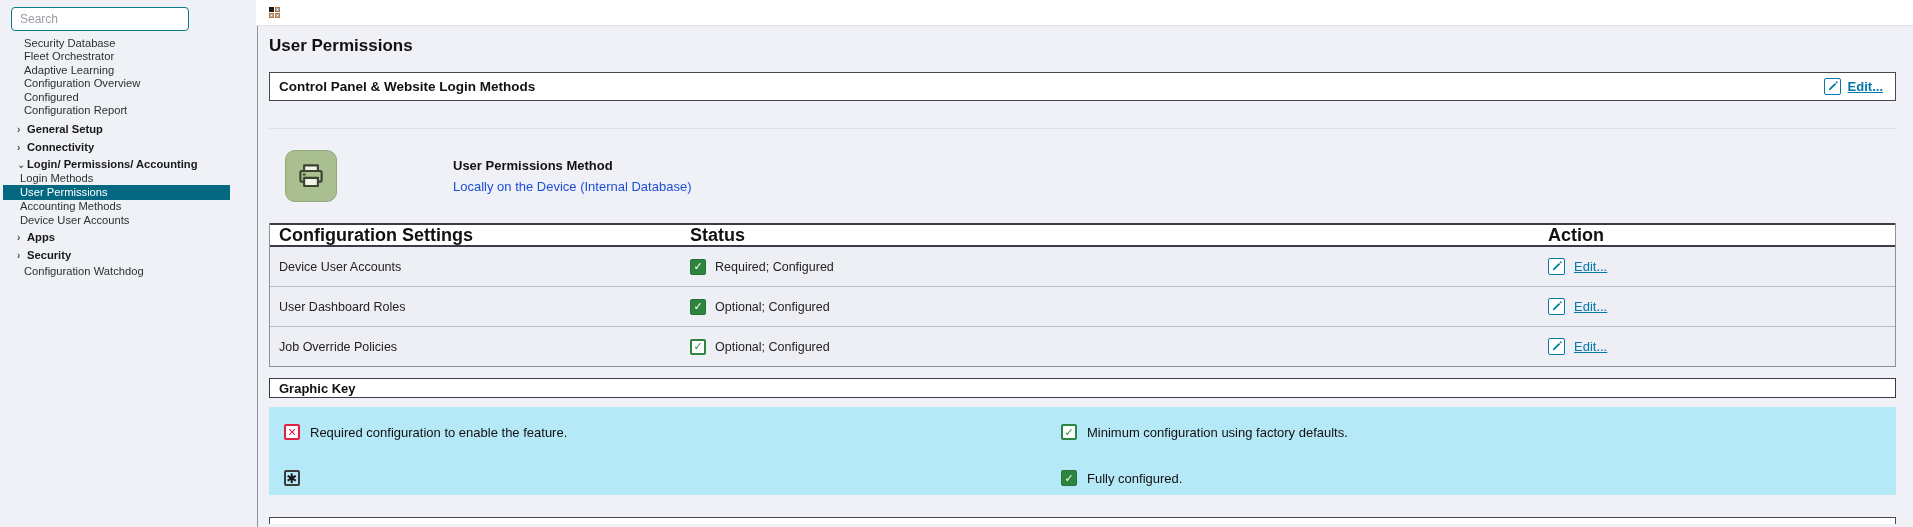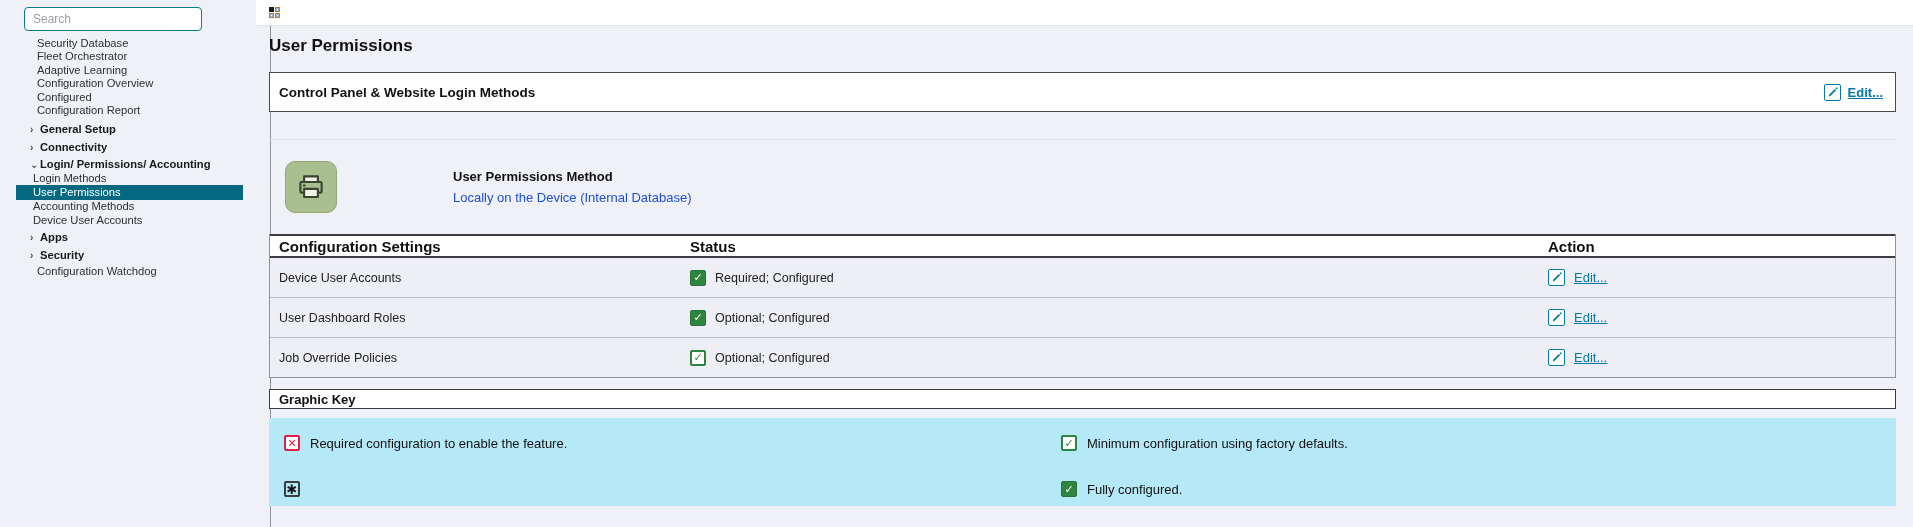--- a/index.html
+++ b/index.html
@@ -1,20 +1,20 @@
 <!DOCTYPE html>
 <html><head>
 <meta charset="utf-8">
 <style>
   * { margin:0; padding:0; box-sizing:border-box; }
   html,body { width:1913px; height:527px; overflow:hidden;
     font-family:"Liberation Sans","DejaVu Sans",sans-serif; background:#eff1f6; color:#1c1c1c; }
 
   
-  .sidebar { position:absolute; left:16px; top:0; width:255px; height:527px;
+  .sidebar { position:absolute; left:3px; top:0; width:255px; height:527px;
     background:#eff1f6; border-right:1px solid #8f929b; }
   .search-box { margin:7px 0 0 8px; width:178px; height:24px; background:#fff;
     border:1px solid #0b7c8e; border-radius:4px; padding:0 8px; font-size:12px; color:#333;
     font-family:"Liberation Sans","DejaVu Sans",sans-serif; }
   .search-box::placeholder { color:#9a9da5; }
   .nav { margin-top:6px; list-style:none; }
   .nav-item { font-size:11.2px; line-height:13.4px; color:#2d2f33; cursor:pointer; white-space:nowrap; }
   .nav-link { padding-left:21px; }
   .nav-group { padding-left:14px; font-weight:bold; color:#17181a; display:flex; gap:3px; margin-top:4px; }
   .nav-sub  { padding-left:17px; }
@@ -26,40 +26,40 @@
   .main { position:absolute; left:256px; top:0; width:1657px; height:527px; }
   .topbar { height:26px; background:#fff; border-bottom:1px solid #e3e4e8; display:flex; align-items:center; padding-left:13px; }
   .grid-ic { display:grid; grid-template-columns:5px 5px; grid-template-rows:5px 5px; gap:1px; }
   .grid-ic b { display:block; }
   .gq1 { background:#1a1a1a; }
   .gq2 { background:#fff; border:1px solid #c2742c; box-shadow:inset 0 0 0 1px #9db6d8; }
 
   .content { padding:0 17px 0 13px; }
   .page-title { font-size:17px; font-weight:bold; color:#111; margin:10px 0 16px; }
 
-  .panel-hd { height:40px; background:#fff; border:1px solid #47474d;
+  .panel-hd { height:29px; background:#fff; border:1px solid #47474d;
     display:flex; align-items:center; justify-content:space-between; padding:0 12px 0 9px; }
   .panel-hd-title { font-size:13.5px; font-weight:bold; color:#111; }
   .edit-wrap { display:flex; align-items:center; gap:7px; cursor:pointer; }
   .edit-ic { width:17px; height:17px; border:1px solid #0278ab; border-radius:2px; background:#fff;
     display:flex; align-items:center; justify-content:center; }
   .edit-link { color:#0277a8; text-decoration:underline; font-size:13px; }
   .edit-bold { font-weight:bold; }
 
   .method-row { margin-top:27px; height:95px; display:flex; align-items:center; border-top:1px solid #dfe1e6; }
   .printer-tile { width:52px; height:52px; margin-left:16px; background:#a9bf8f; border:1px solid #93a979;
     border-radius:10px; display:flex; align-items:center; justify-content:center; }
   .method-text { margin-left:116px; }
   .method-title { font-size:13px; font-weight:bold; color:#111; margin-bottom:6px; }
   .method-value { font-size:13px; color:#1d4ed8; }
 
   .cfg-table { border-left:1px solid #8f929b; border-right:1px solid #8f929b; }
   .t-hdr { display:grid; grid-template-columns:420px 858px 1fr; height:24px; background:#fff;
     border-top:2px solid #3c3c42; border-bottom:2px solid #3c3c42; align-items:center; }
-  .t-hdr span { font-size:15px; font-weight:bold; color:#111; }
+  .t-hdr span { font-size:18px; font-weight:bold; color:#111; }
   .t-row { display:grid; grid-template-columns:420px 858px 1fr; height:40px; background:#edeff5;
     border-bottom:1px solid #b9bdc4; align-items:center; }
   .t-row:last-child { border-bottom:1px solid #8f929b; }
   .c1 { padding-left:9px; font-size:12.5px; color:#222; }
   .cell-flex { display:flex; align-items:center; gap:9px; font-size:12.5px; color:#222; }
 
   .cb { width:16px; height:16px; border-radius:2px; display:flex; align-items:center; justify-content:center;
     font-size:11px; font-weight:bold; line-height:1; }
   .cb-filled { background:#2e8540; border:1px solid #27713a; color:#fff; }
   .cb-outline { background:#fff; border:2px solid #2e8540; color:#2e8540; }

